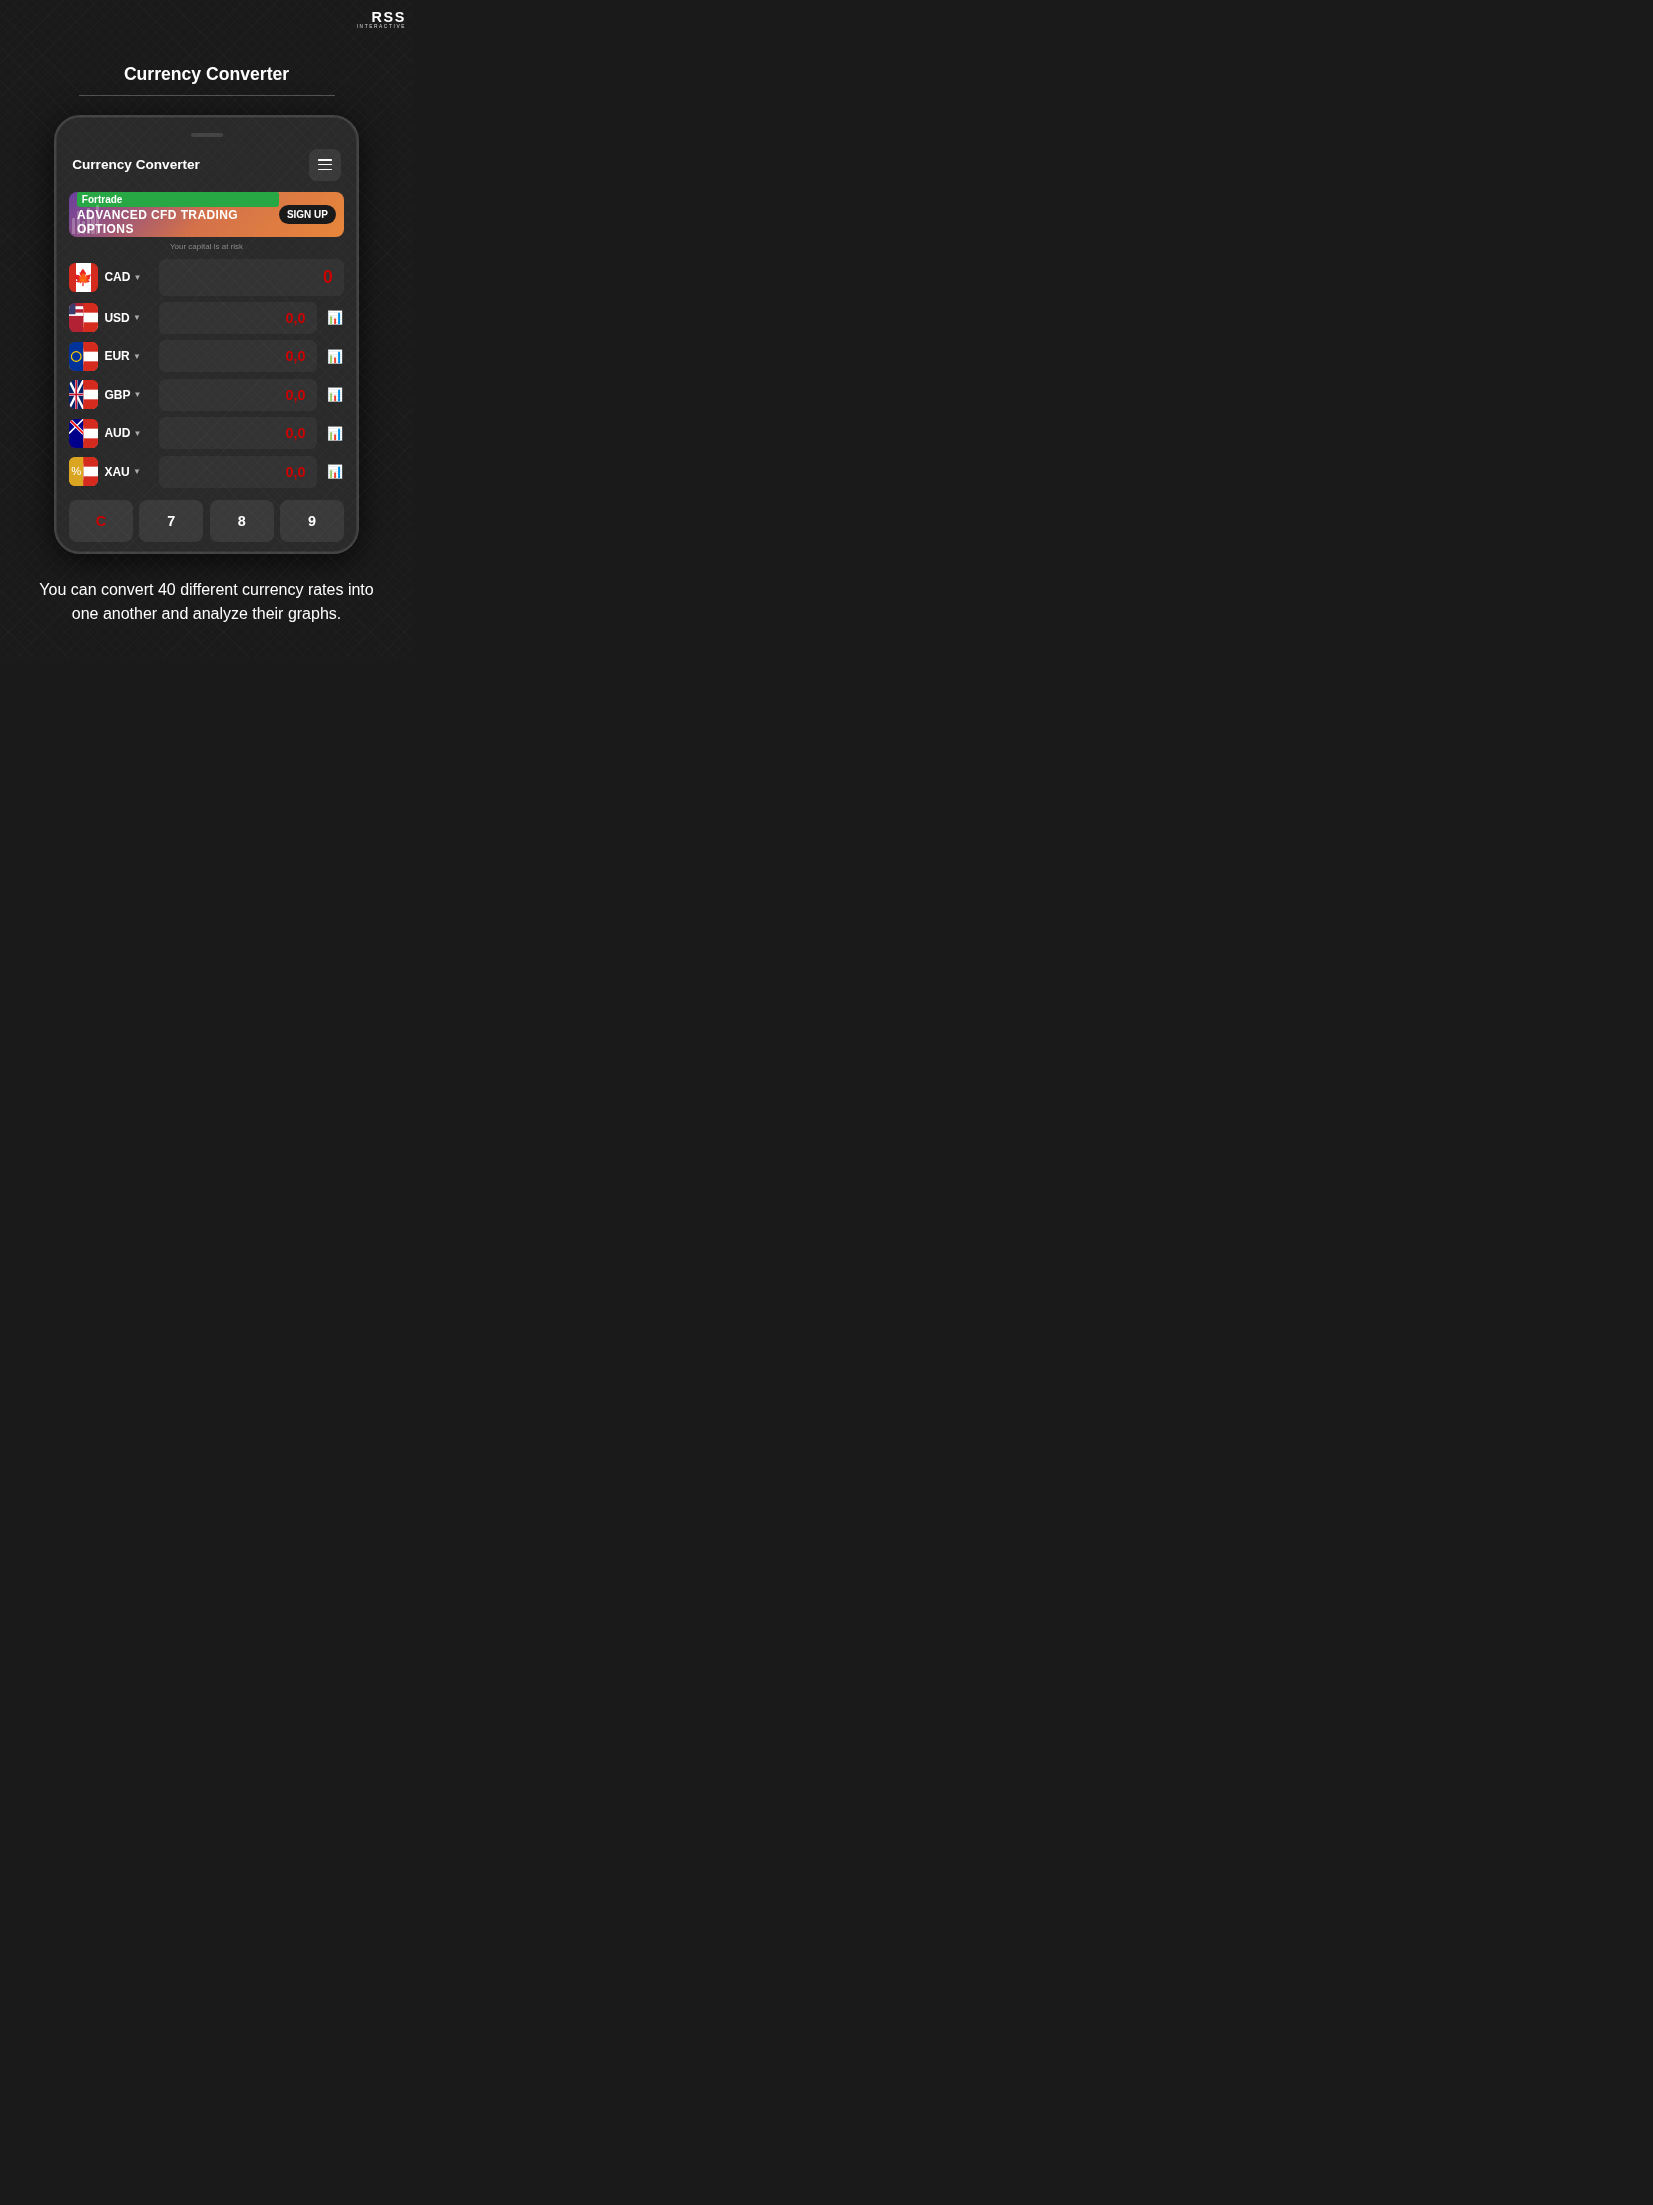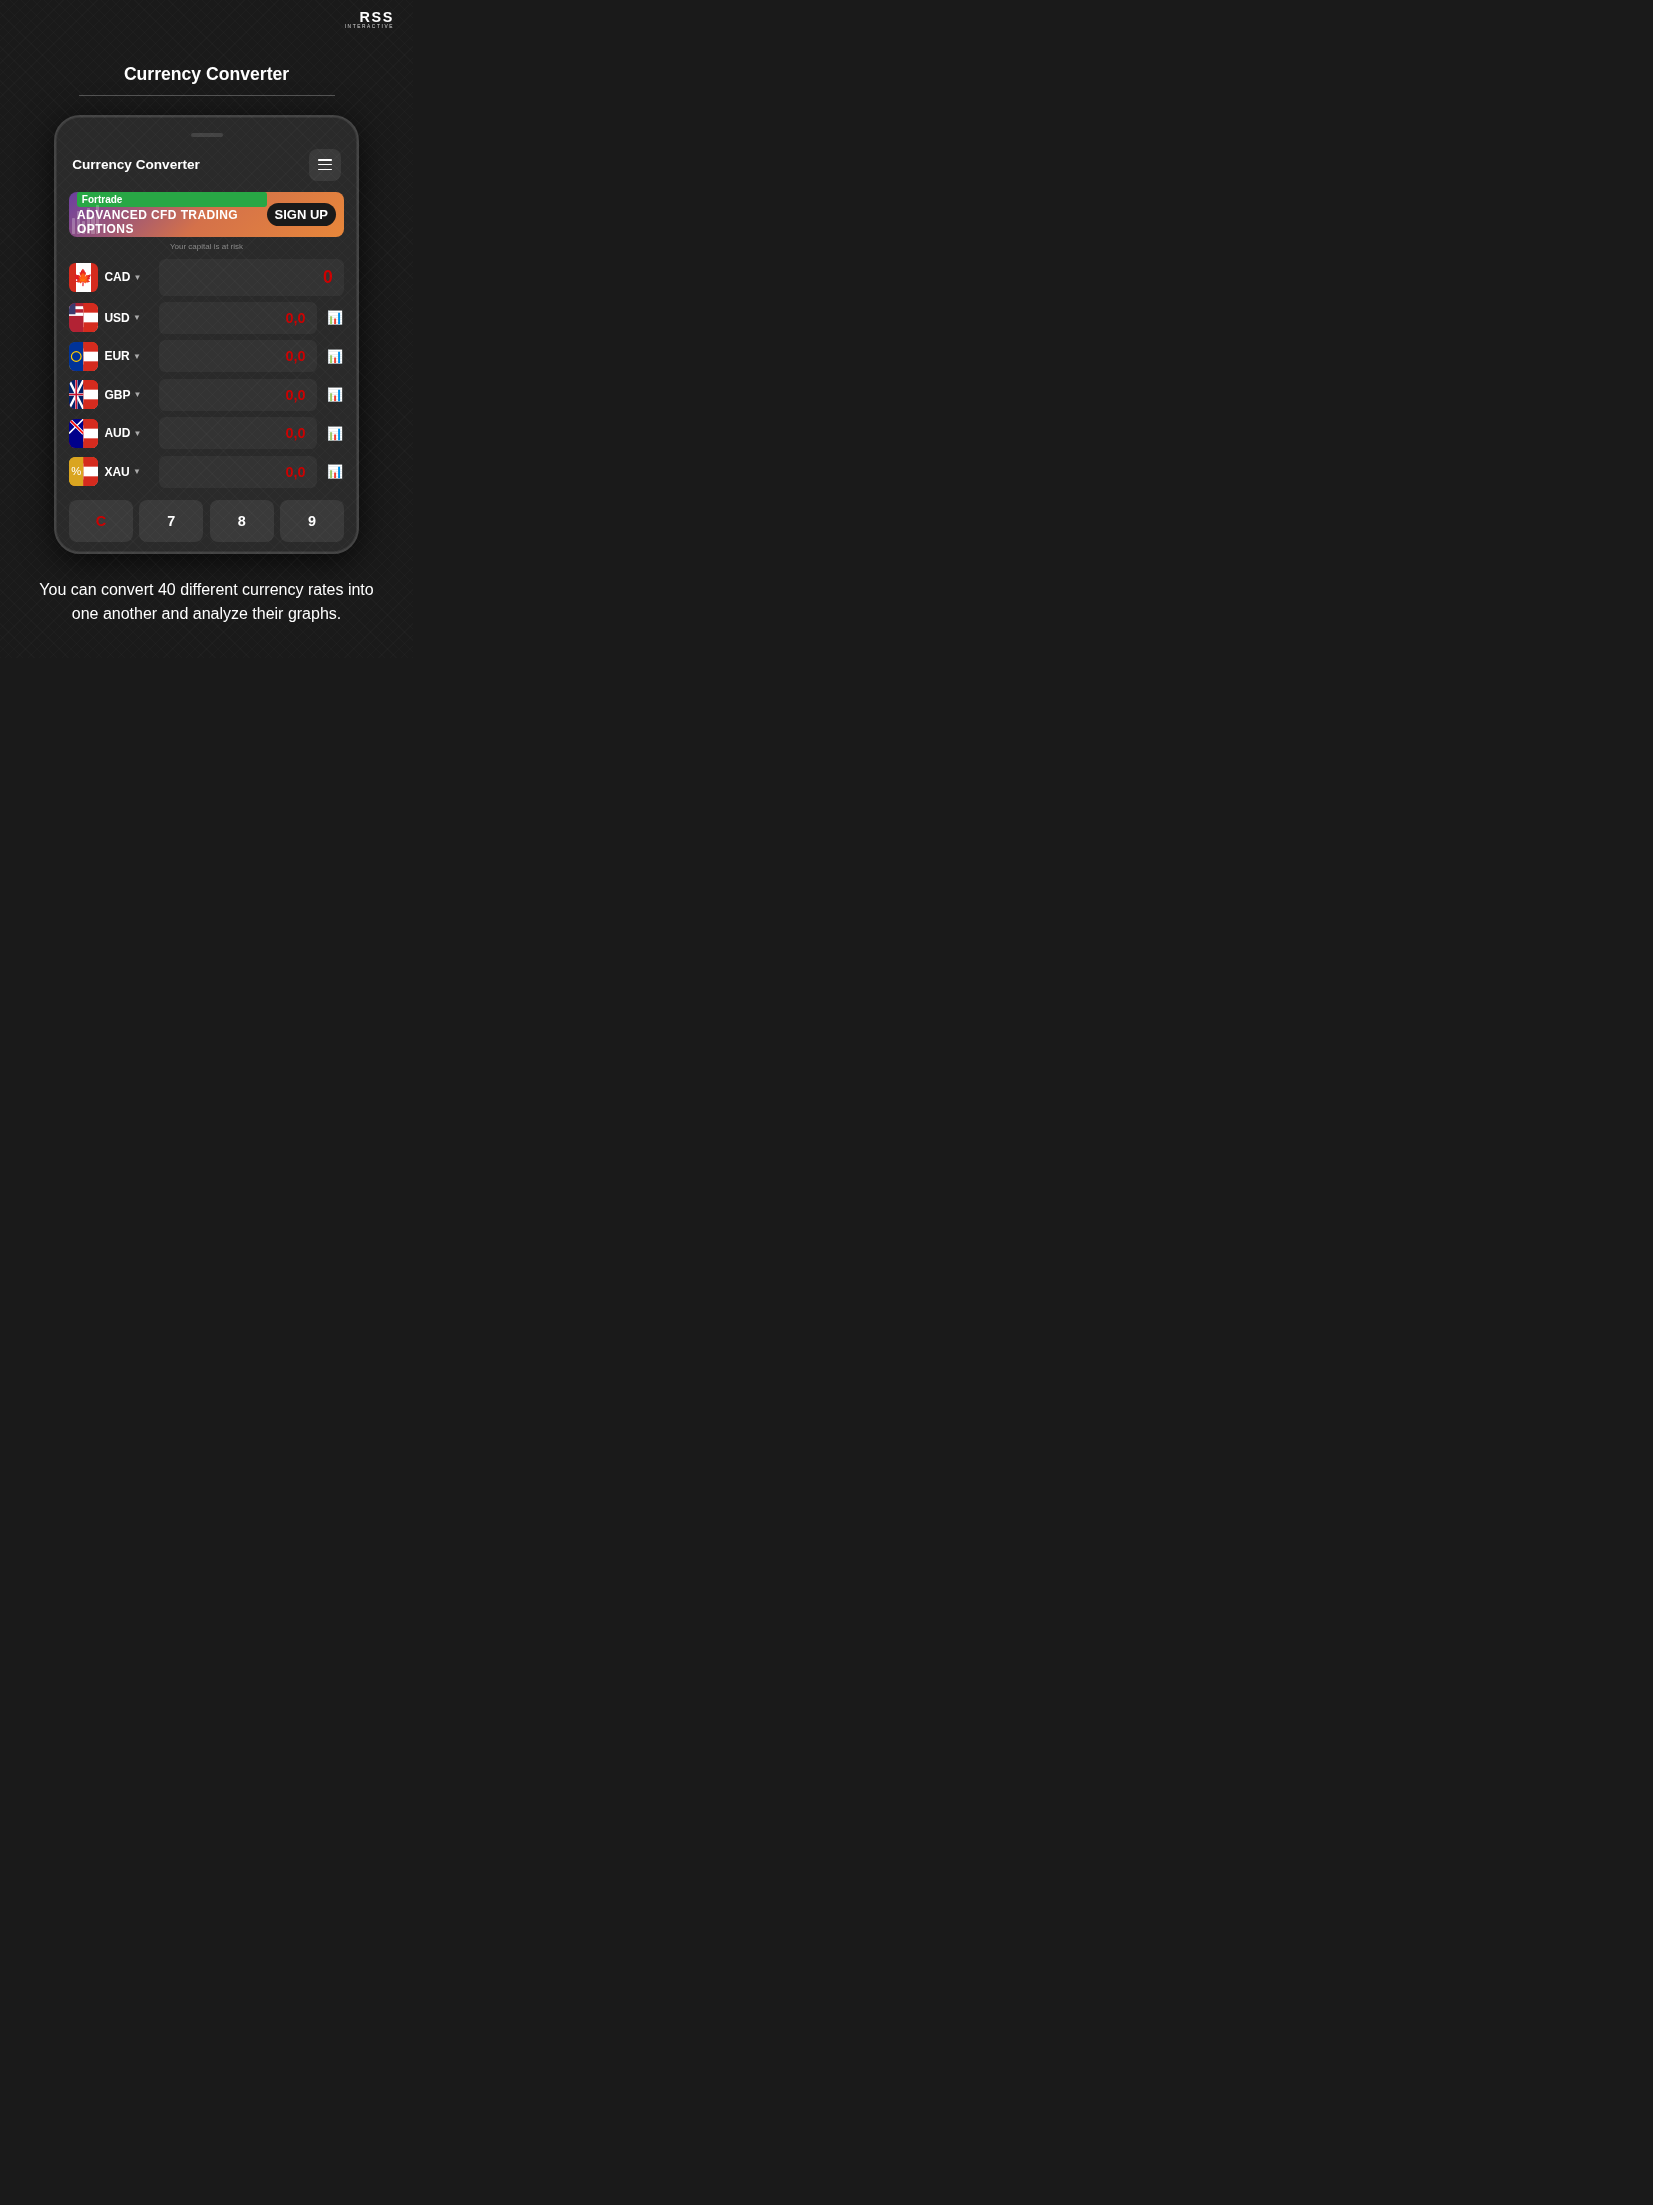--- a/index.html
+++ b/index.html
@@ -24,21 +24,21 @@
       background-image:
         repeating-linear-gradient(45deg, rgba(255,255,255,0.02) 0px, rgba(255,255,255,0.02) 0.8px, transparent 0.8px, transparent 8px),
         repeating-linear-gradient(-45deg, rgba(255,255,255,0.02) 0px, rgba(255,255,255,0.02) 0.8px, transparent 0.8px, transparent 8px);
       pointer-events: none;
     }
 
     
     .logo-area {
       position: absolute;
       top: 9.6px;
-      right: 19px;
+      right: 7px;
       display: flex;
       flex-direction: column;
       align-items: flex-end;
     }
 
     .logo-text {
       color: white;
       font-size: 14.4px;
       font-weight: 900;
       letter-spacing: 1.6px;
@@ -164,21 +164,21 @@
     .ad-tagline {
       color: white;
       font-size: 12px;
       font-weight: 700;
       letter-spacing: 0.4px;
     }
 
     .ad-signup {
       background: #1a1a1a;
       color: white;
-      font-size: 13px;
+      font-size: 10px;
       font-weight: 700;
       padding: 4px 8px;
       border-radius: 16px;
       white-space: nowrap;
     }
 
     .ad-disclaimer {
       text-align: center;
       color: #888;
       font-size: 8px;

